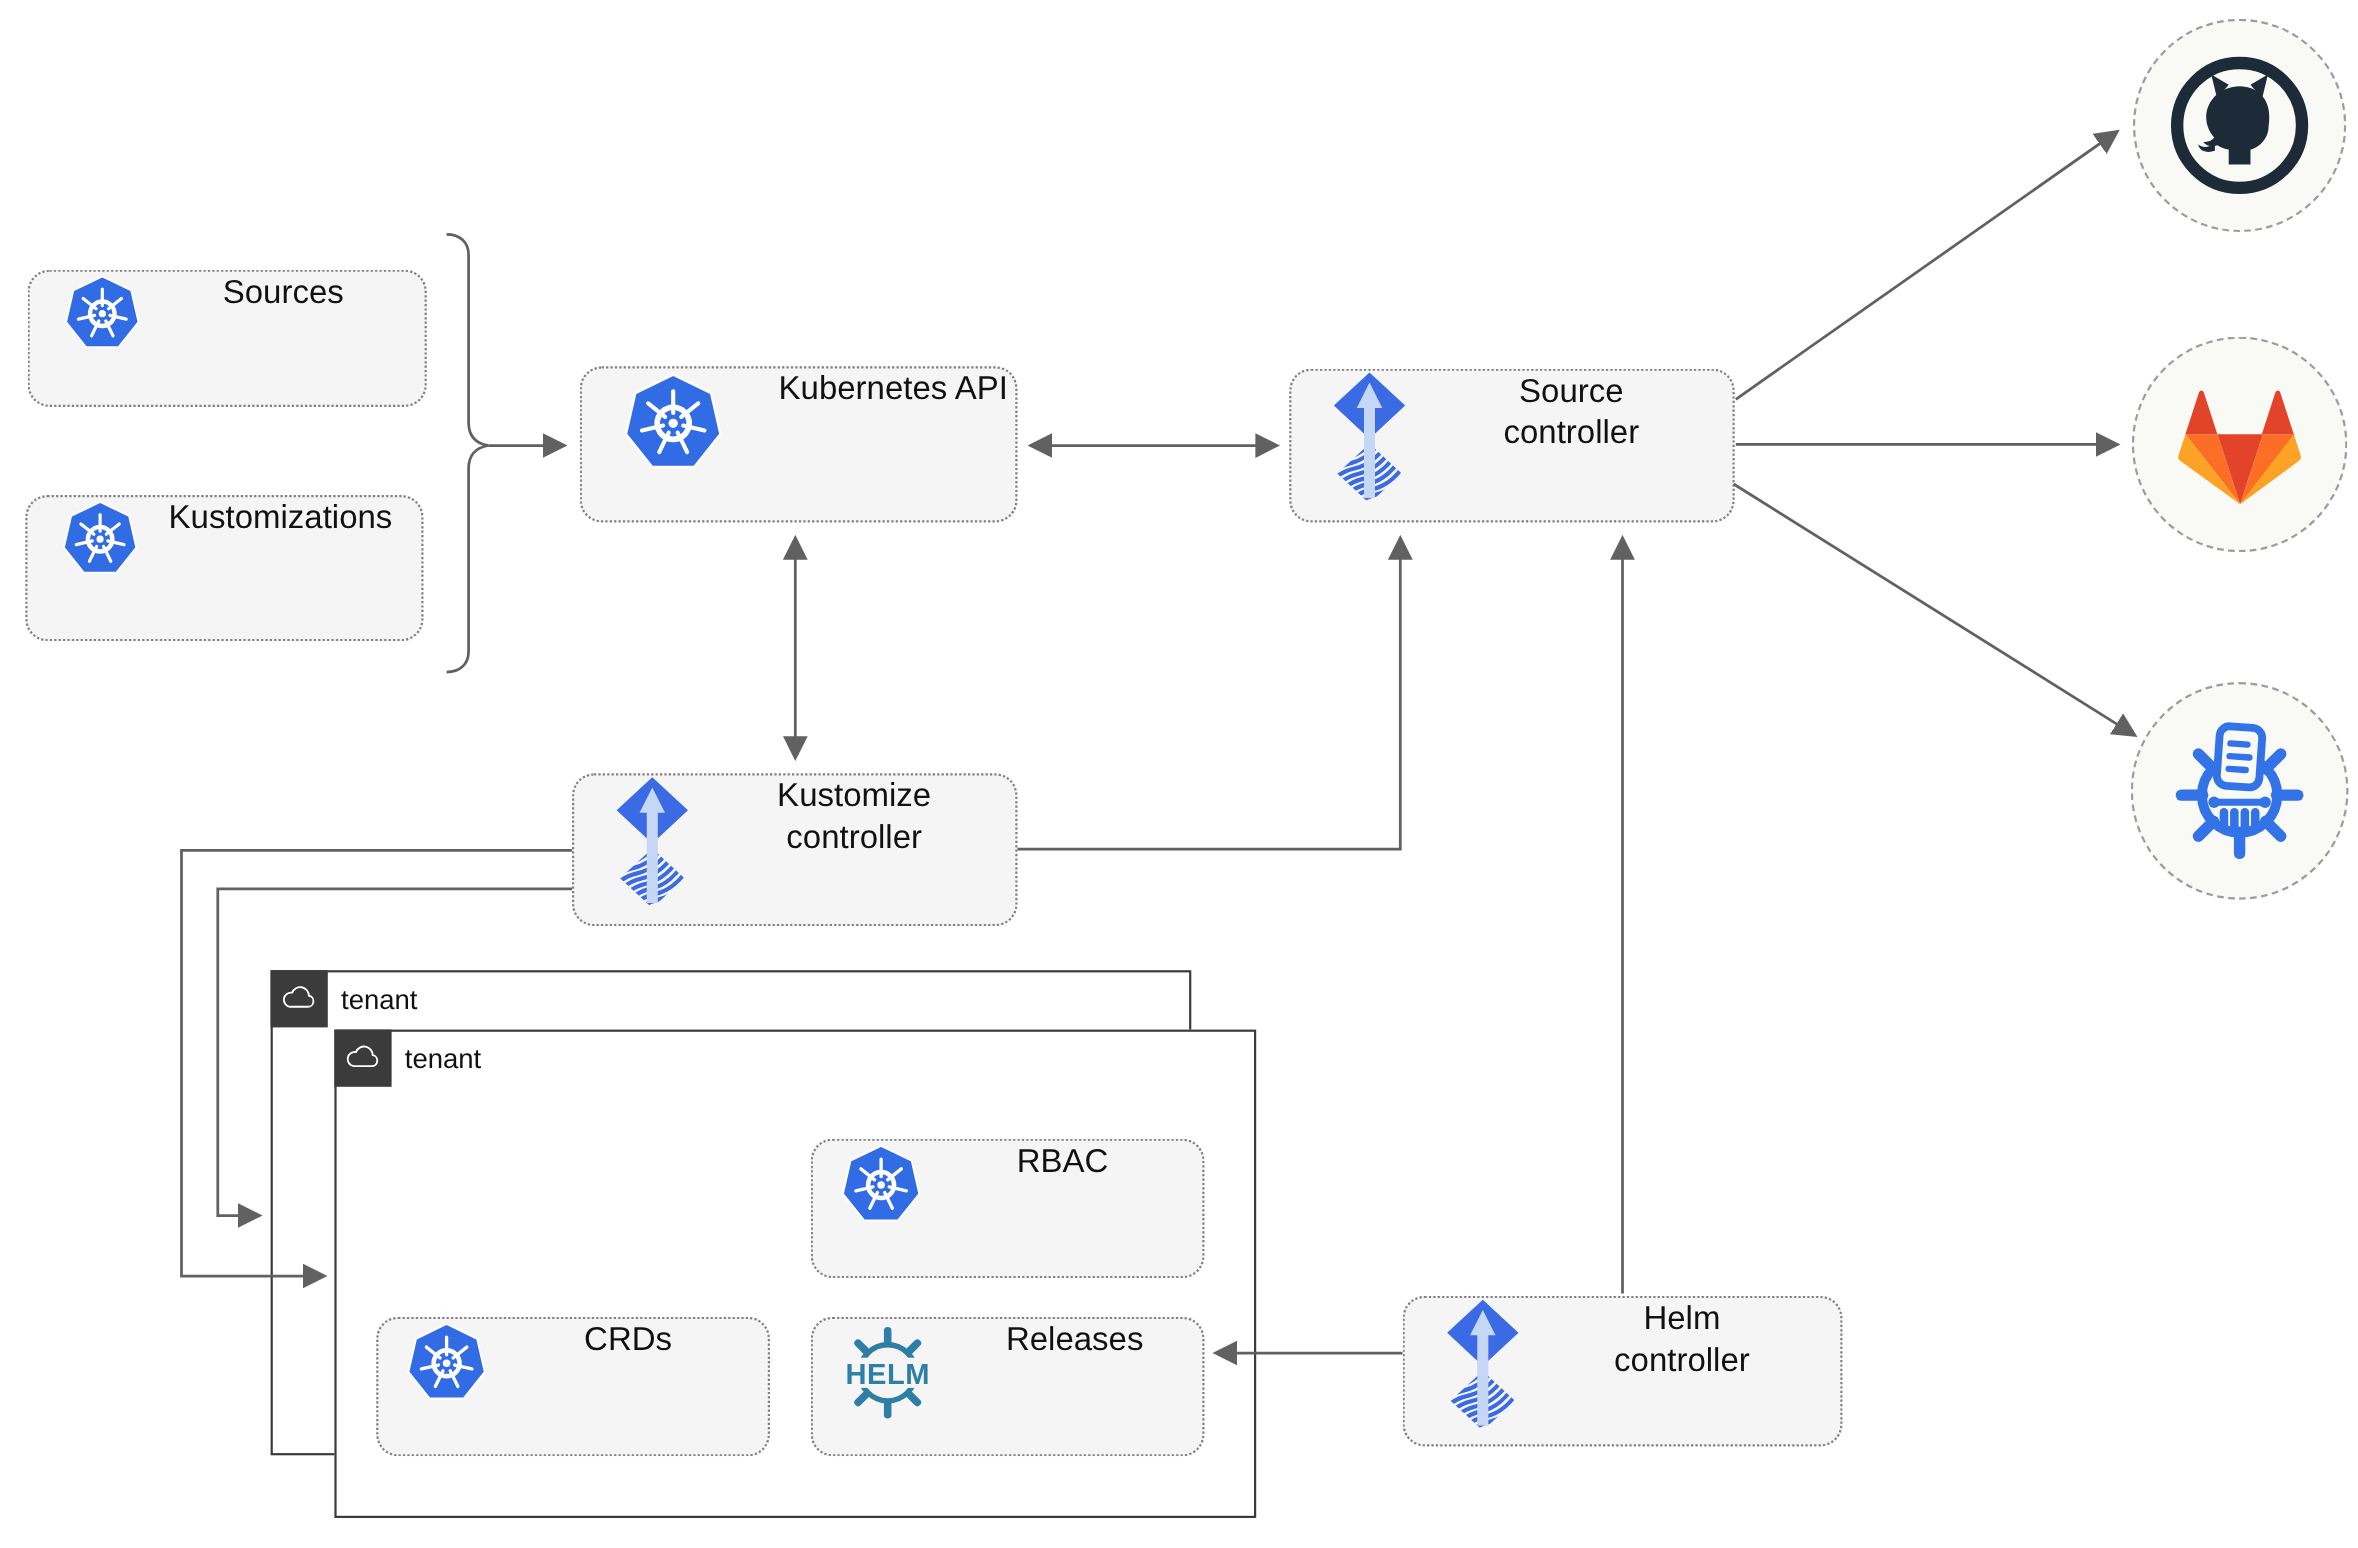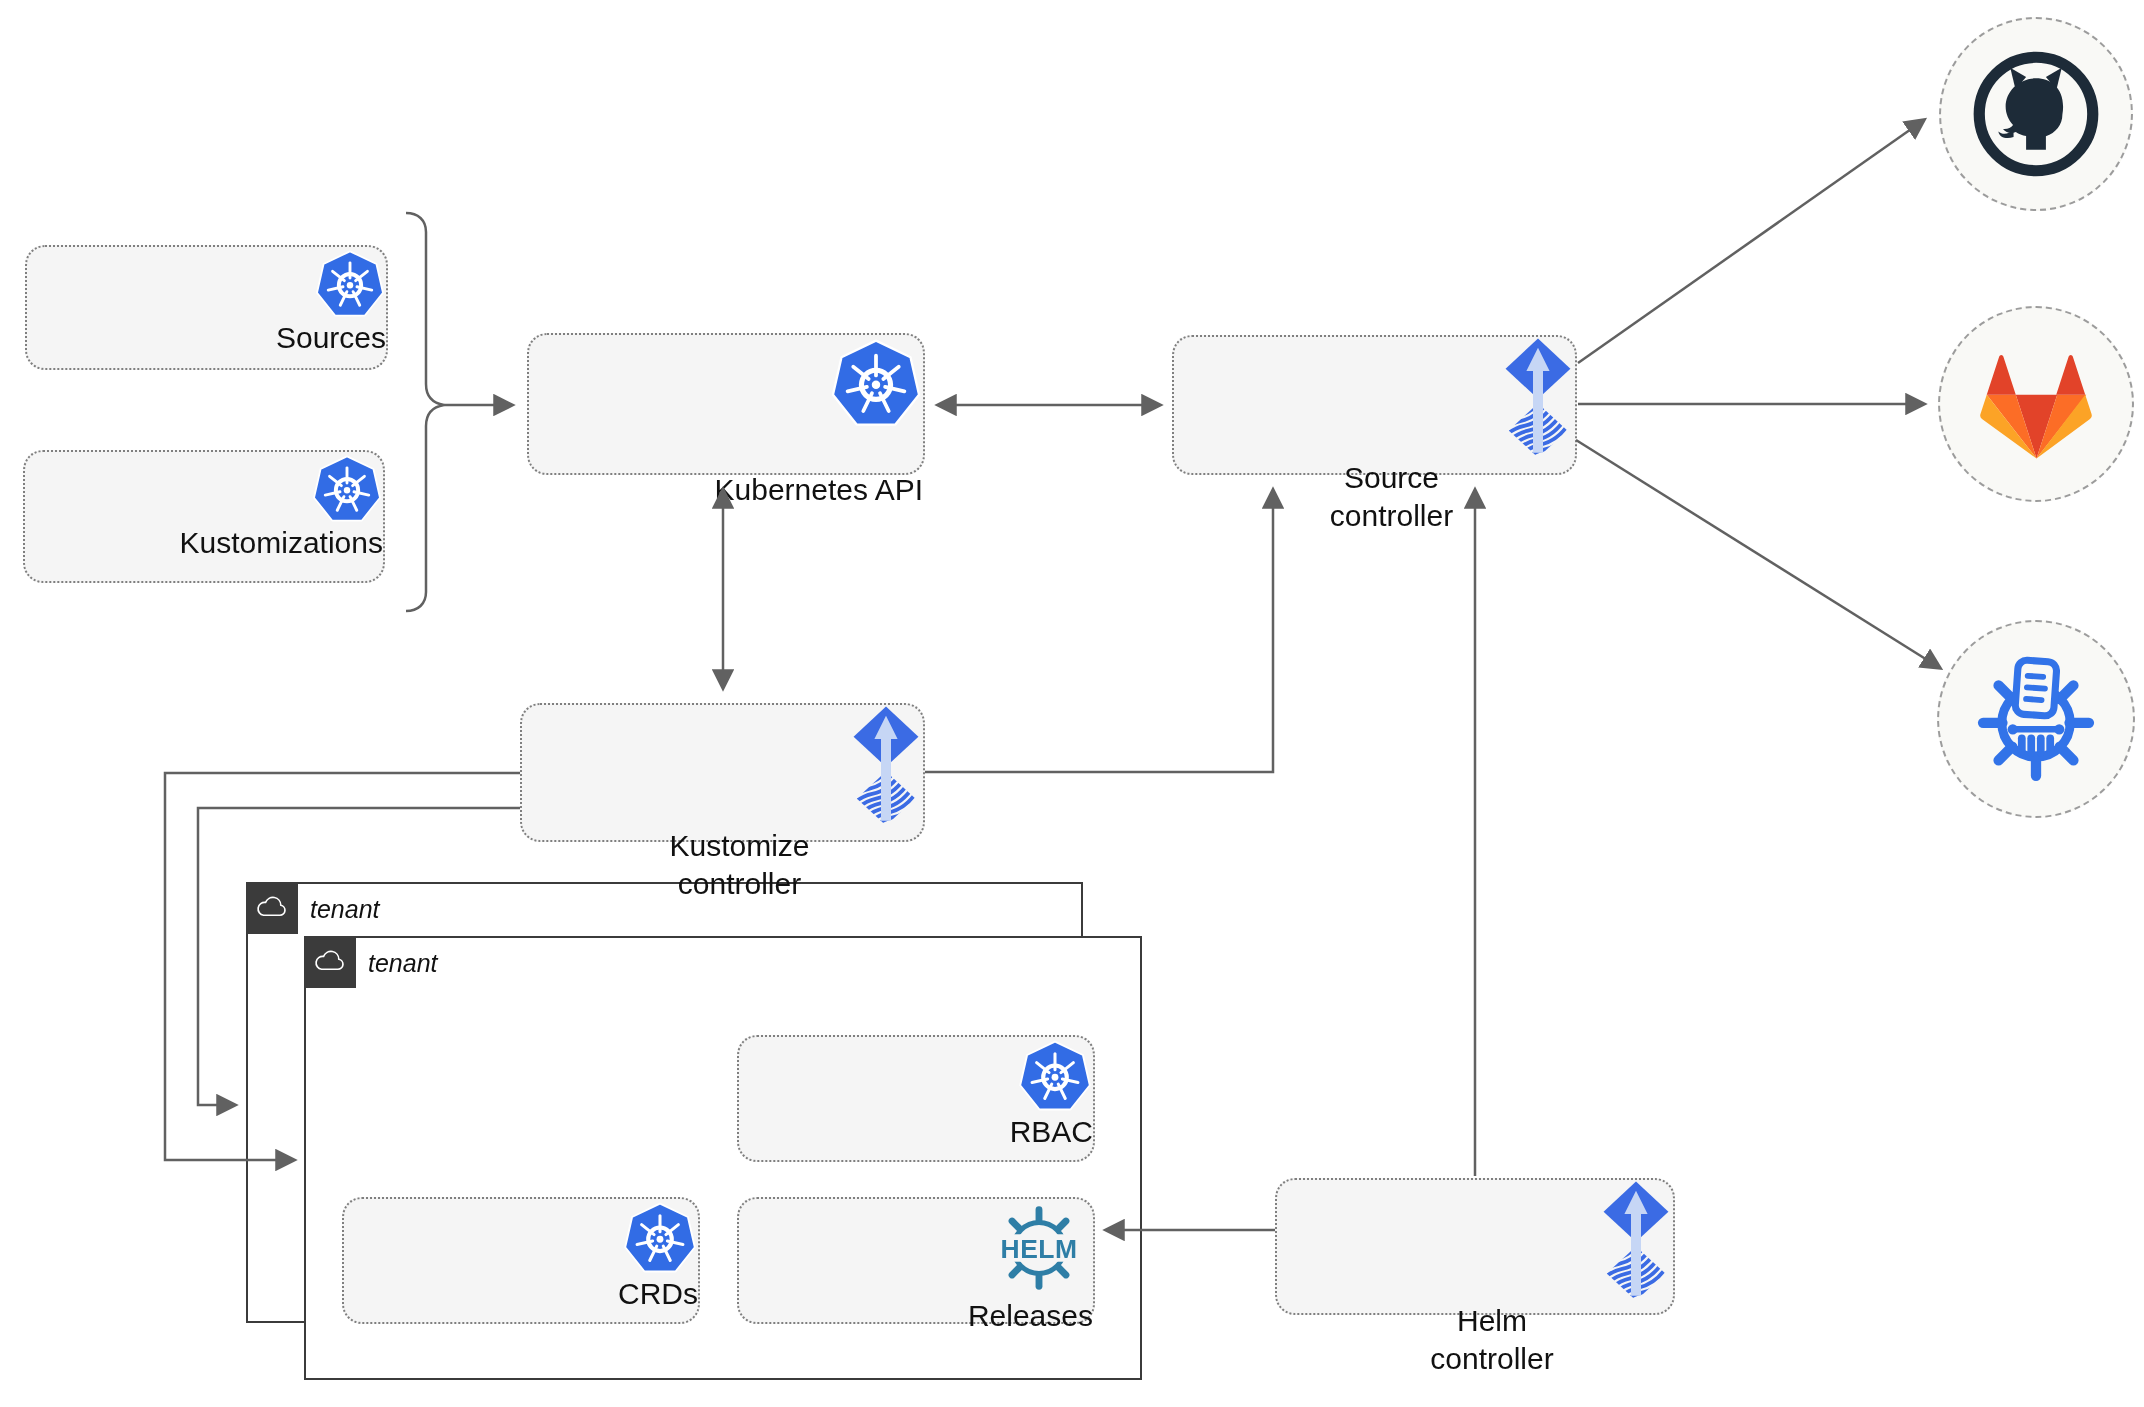--- a/index.html
+++ b/index.html
@@ -1,34 +1,34 @@
 <!DOCTYPE html>
 <html><head>
 <meta charset="utf-8">
 <style>
   html,body{margin:0;padding:0;background:#ffffff;}
   .canvas{position:relative;width:2144px;height:1407px;background:#ffffff;overflow:hidden;
           font-family:"Liberation Sans","DejaVu Sans",sans-serif;color:#1a1a1a;}
 
   
   .node{position:absolute;background:#f5f5f5;border:2px dotted #7f7f7f;border-radius:20px;
-        display:flex;align-items:flex-end;box-sizing:border-box;flex-direction:column;}
+        display:flex;align-items:flex-start;box-sizing:border-box;}
   .node .label{flex:1;text-align:center;font-size:30px;line-height:1.25;color:#111;}
   .node .label.narrow{max-width:180px;margin:0 auto;}
   .icon{flex:0 0 auto;display:block;}
 
   
   .circle{position:absolute;border:2.5px dashed #9c9c9c;border-radius:50%;background:#f9f9f6;
           display:flex;align-items:center;justify-content:center;box-sizing:border-box;}
 
   
   .tenant{position:absolute;background:#ffffff;border:2.5px solid #3b3b3b;box-sizing:border-box;}
   .tenant-tab{position:absolute;left:-2.5px;top:-2.5px;width:52px;height:52px;background:#3b3b3b;
               display:flex;align-items:center;justify-content:center;}
-  .tenant-label{position:absolute;left:62px;top:11px;font-size:25px;color:#111;font-style:italic;}
+  .tenant-label{position:absolute;left:62px;top:11px;font-size:25px;color:#111;}
 
   svg.connectors{position:absolute;left:0;top:0;pointer-events:none;}
   .defs{position:absolute;width:0;height:0;overflow:hidden;}
 </style>
 </head>
 <body>
 
 <svg class="defs" aria-hidden="true">
   <defs>
     <symbol id="sym-k8s" viewBox="0 0 100 100">

